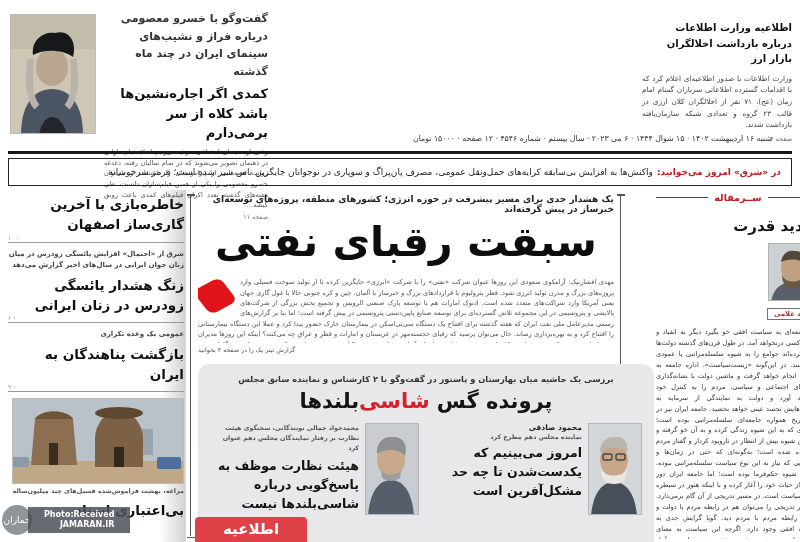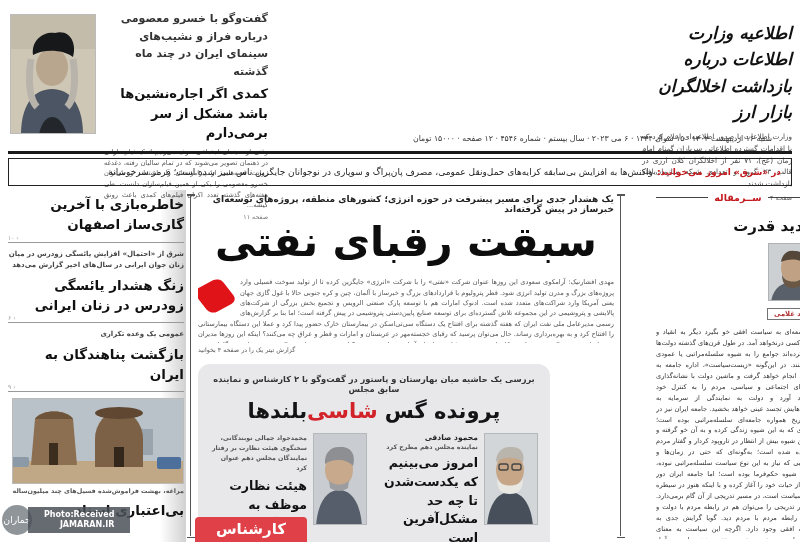--- a/index.html
+++ b/index.html
@@ -6,21 +6,21 @@
   html,body { background:#e8e8e6; }
   body { font-family:"DejaVu Sans", sans-serif; }
   .page {
     position:relative; width:800px; height:542px; margin:0 auto;
     background:#fff; overflow:hidden; direction:rtl;
     outline:1px solid #c9c9c7;
   }
 
   
   .top-right-art { position:absolute; right:8px; top:20px; width:150px; text-align:right; }
-  .top-right-art h2 { font-size:17px; line-height:1.55; color:#111; font-weight:bold;font-style:italic; }
+  .top-right-art h2 { font-size:10px; line-height:1.55; color:#111; font-weight:bold; }
   .top-right-art p { margin-top:6px; font-size:7.3px; line-height:1.6; color:#444; text-align:justify; }
   .top-right-art .pageref { margin-top:4px; font-size:6.5px; color:#666; }
 
   .masthead { position:absolute; left:270px; top:0px; width:372px; height:132px; }
   .masthead svg { position:absolute; left:0; top:0; }
   .rooznameh { position:absolute; left:10px; bottom:2px; width:100px; text-align:center;
                font-size:21px; font-weight:bold; color:#cf1318; }
 
   .dateline { position:absolute; left:272px; top:134px; width:500px; text-align:right;
               font-size:7.8px; color:#333; letter-spacing:.2px; }
@@ -67,21 +67,21 @@
   
   .mid-col { position:absolute; left:198px; top:194px; width:416px; }
   .mid-kicker { text-align:right; font-size:9px; font-weight:bold; color:#222; }
   .mid-head { text-align:center; font-size:41px; font-weight:bold; color:#0d0d0d; margin-top:4px; line-height:1.2; }
   .mid-body { margin-top:10px; height:66px; overflow:hidden; font-size:6.6px; line-height:1.58;
               color:#555; text-align:justify; }
   .diamond { float:left; width:30px; height:30px; margin:4px 10px 4px 2px;
              background:#e01318; border-radius:7px; transform:rotate(52deg) skew(-10deg); }
   .mid-note { font-size:6.3px; color:#555; text-align:left; margin-top:3px; }
 
-  .gray-panel { position:absolute; left:198px; top:364px; width:352px; height:178px;
+  .gray-panel { position:absolute; left:198px; top:364px; width:456px; height:178px;
                 background:#e8e8ea; border-radius:12px 12px 0 0; padding:10px 12px 0; }
   .gray-panel .kick { text-align:center; font-size:8.3px; font-weight:bold; color:#333; }
   .gray-panel h2 { text-align:center; font-size:21px; color:#141414; margin-top:5px; }
   .gray-panel h2 .red { color:#d2232a; }
   .quotes { display:flex; gap:14px; margin-top:10px; }
   .qblock { flex:1; display:flex; gap:6px; }
   .qblock .qphoto { width:54px; height:92px; background:#cfd2d5; border:1px solid #b5b8bb;
                     overflow:hidden; flex:none; }
   .qblock .qtxt { flex:1; text-align:right; }
   .qblock .qkick { font-size:6.3px; font-weight:bold; color:#555; line-height:1.6; }
@@ -126,21 +126,21 @@
         <rect x="0" y="0" width="86" height="34" fill="#c4bcab"></rect>
         <path d="M 12 120 C 12 88 26 74 43 74 C 60 74 74 88 74 120 Z" fill="#4c5563"></path>
         <path d="M 30 120 C 34 96 52 96 58 120 Z" fill="#23262b"></path>
         <ellipse cx="43" cy="52" rx="16" ry="19" fill="#b9a68f"></ellipse>
         <path d="M 22 44 C 18 70 22 86 28 92 M 64 44 C 68 70 64 86 58 92" stroke="#b8b4ac" stroke-width="7" fill="none"></path>
         <path d="M 24 40 C 22 24 36 16 46 18 C 62 14 68 30 64 42 C 54 34 34 34 24 40 Z" fill="#17181a"></path>
       </svg>
     </div>
     <div class="txt">
       <div class="kicker">گفت‌وگو با خسرو معصومی درباره فراز و نشیب‌های سینمای ایران در چند ماه گذشته</div>
-      <h2>کمدی اگر اجاره‌نشین‌ها باشد مشکل از سر برمی‌دارم</h2>
+      <h2>کمدی اگر اجاره‌نشین‌ها باشد کلاه از سر برمی‌دارم</h2>
       <p>وقتی از سینمای اجتماعی حرف می‌زنیم اندک فیلم‌سازانی در ذهنمان تصویر می‌شوند که در تمام سالیان رفته، دغدغه روایت قصه‌هایی از پیرامونشان را داشته‌اند و می‌توان خسرو معصومی را یکی از همین فیلم‌سازان دانست. طی هفته‌های گذشته تعدد اکران فیلم‌های کمدی باعث رونق گیشه...</p>
       <div class="pageref">صفحه ۱۱</div>
     </div>
   </section>
 
   <div class="topline"></div>
 
   <div class="strip">
     <span class="lead">در «شرق» امروز می‌خوانید:</span>
     <span>واکنش‌ها به افزایش بی‌سابقه کرایه‌های حمل‌ونقل عمومی، مصرف پان‌پراگ و سوپاری در نوجوانان جایگزین ناس سبز شده است؛ قرمز سرخوشانه</span>
@@ -234,21 +234,21 @@
             <path d="M 17 46 C 20 52 34 52 37 46 L 36 54 C 30 58 24 58 18 54 Z" fill="#9b9da1"></path>
           </svg>
         </div>
         <div class="qtxt">
           <div class="qkick">محمدجواد جمالی نوبندگانی، سخنگوی هیئت نظارت بر رفتار نمایندگان مجلس دهم عنوان کرد</div>
           <blockquote>هیئت نظارت موظف به پاسخ‌گویی درباره شاسی‌بلندها نیست</blockquote>
         </div>
       </div>
     </div>
   </section>
-  <div class="red-wm">کارشناس</div>
+  <div class="red-wm">اطلاعیه</div>
 
   <aside class="right-col">
     <div class="ed-head">
       <span class="ln"></span>
       <span class="lbl">ســرمقاله</span>
       <span class="ln"></span>
     </div>
     <div class="ed-title">تحدید قدرت</div>
     <div class="ed-photo-row">
       <div>

